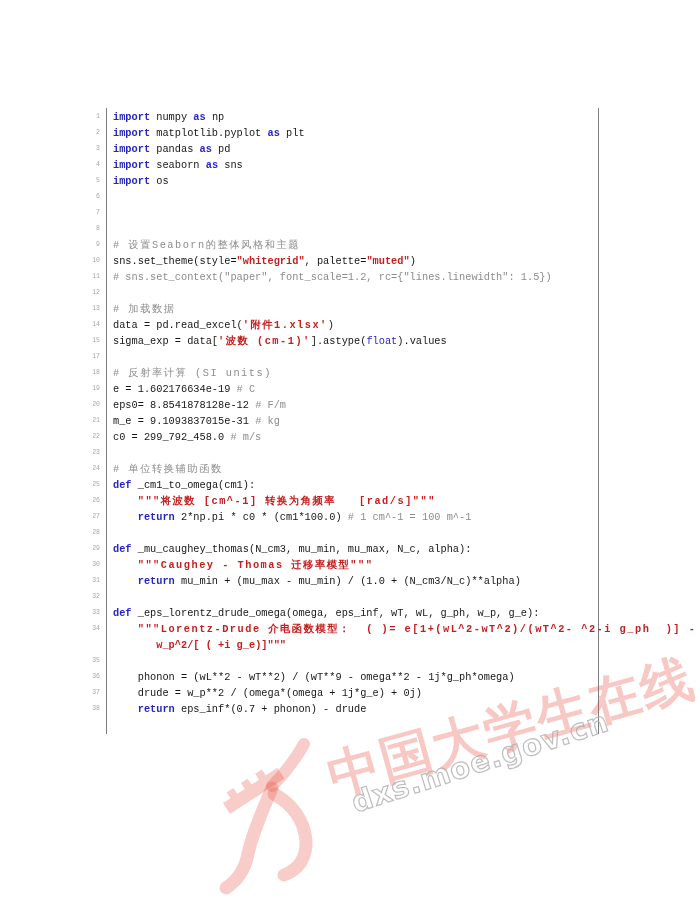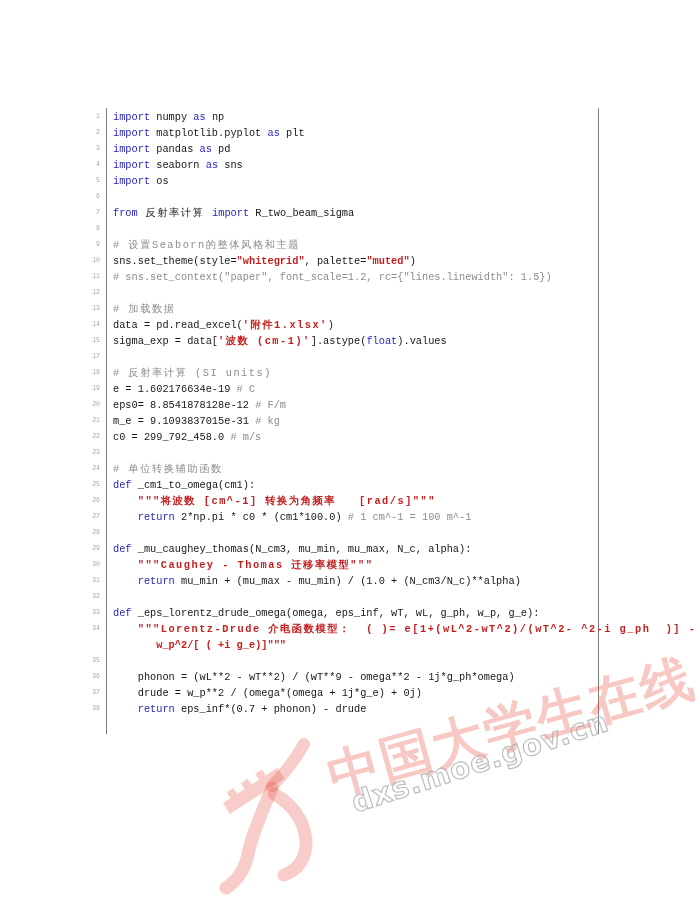--- a/index.html
+++ b/index.html
@@ -15,21 +15,21 @@
   .vline.right{left:598px;}
 
   .code-block{position:absolute;left:74px;top:109px;z-index:1;}
   .row{display:flex;height:16px;line-height:16px;}
   .ln{
     width:26px;flex:0 0 26px;text-align:right;padding-right:0;
     font-size:6.5px;color:#a6a6a6;line-height:16px;
   }
   .code{margin-left:13px;white-space:pre;font-size:10.3px;color:#161616;}
   .tk-tx{color:#161616;}
-  .tk-kw{color:#2626c4;font-weight:normal;}
+  .tk-kw{color:#2626c4;font-weight:bold;}
   .tk-bi{color:#2626c4;}
   .tk-st{color:#c41f1f;font-weight:bold;}
   .tk-co{color:#8c8c8c;}
   .cjk{letter-spacing:1.5px;}
 
   
   .wm{position:absolute;z-index:3;pointer-events:none;}
   .wm-cn{
     left:322px;top:752px;font-size:52px;font-weight:bold;letter-spacing:2px;
     color:rgba(231,76,60,0.30);white-space:nowrap;
@@ -73,21 +73,20 @@
         <div class="row">
           <span class="ln">5</span>
           <span class="code"><span class="tk-kw">import</span><span class="tk-tx"> os</span></span>
         </div>
         <div class="row">
           <span class="ln">6</span>
           <span class="code">&nbsp;</span>
         </div>
         <div class="row">
           <span class="ln">7</span>
-          <span class="code"><span class="tk-kw">from</span><span class="tk-tx cjk"> 反射率计算 </span><span class="tk-kw">import</span><span class="tk-tx"> R_two_beam_sigma</span></span>
         </div>
         <div class="row">
           <span class="ln">8</span>
           <span class="code">&nbsp;</span>
         </div>
         <div class="row">
           <span class="ln">9</span>
           <span class="code"><span class="tk-co cjk"># 设置Seaborn的整体风格和主题</span></span>
         </div>
         <div class="row">

